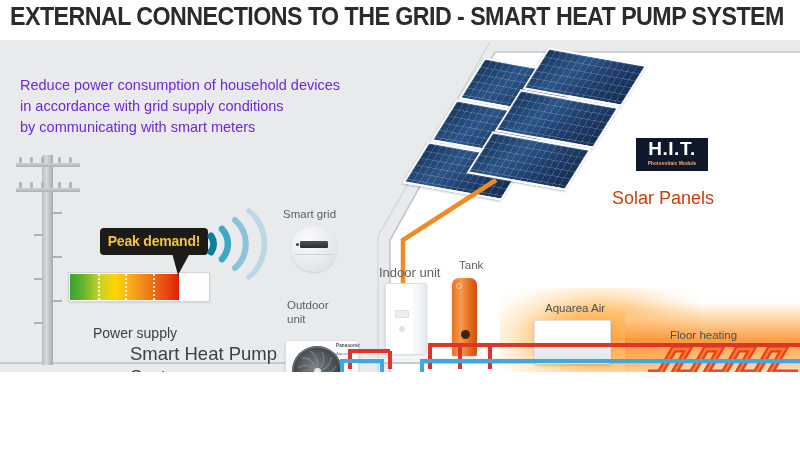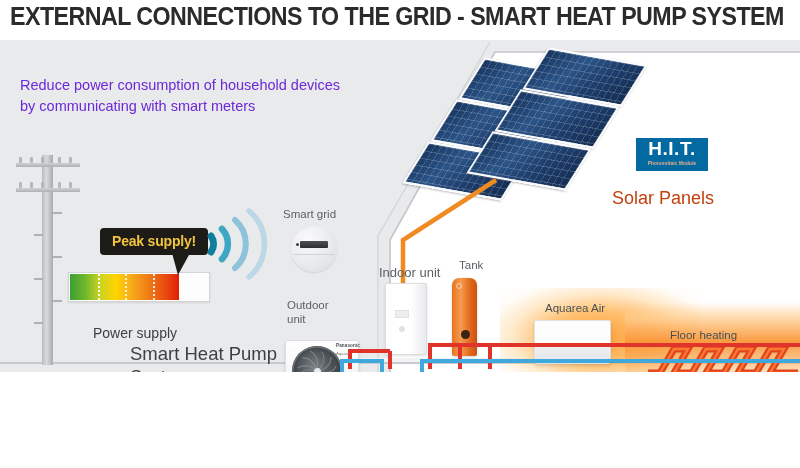--- a/index.html
+++ b/index.html
@@ -82,21 +82,21 @@
   .panel{position:absolute;width:110px;height:42px;
          background:
            repeating-linear-gradient(to right,rgba(255,255,255,.16) 0 1px,transparent 1px 7px),
            repeating-linear-gradient(to bottom,rgba(255,255,255,.16) 0 1px,transparent 1px 7px),
            linear-gradient(125deg,#17355f 0%,#2b5487 35%,#1d3d6b 65%,#142d52 100%);
          transform:skewX(-32deg) skewY(9deg);
          border:2.5px solid #fbfcfd;box-sizing:border-box;
          box-shadow:0 1px 2px rgba(0,0,0,.25);}
 
   
-  #hit{position:absolute;left:636px;top:98px;width:72px;height:33px;background:#0369a1;}
+  #hit{position:absolute;left:636px;top:98px;width:72px;height:33px;background:#0f172a;}
   #hitT{position:absolute;left:0;top:-1px;width:72px;height:24px;line-height:24px;
         text-align:center;color:#ffffff;font-size:19px;font-weight:bold;letter-spacing:.5px;}
   #hitS{position:absolute;left:0;top:21px;width:72px;height:10px;line-height:10px;
         text-align:center;color:#f4b089;font-size:4.6px;font-weight:bold;letter-spacing:.2px;}
   #solarLabel{position:absolute;left:612px;top:148px;font-size:18px;color:#c2410c;}
 
   
   #indoorLabel{position:absolute;left:379px;top:225px;font-size:13px;color:#5b6166;}
   #indoor{position:absolute;left:385px;top:243px;width:42px;height:72px;
           background:linear-gradient(to right,#ffffff 0 62%,#e7e9ec 100%);
@@ -173,20 +173,21 @@
     <svg id="houseOutline" viewBox="0 0 500 332">
       <polyline points="90,332 90,200 195,12 500,12" fill="none" stroke="#c3c5c9" stroke-width="1.6"></polyline>
       <polyline points="78,332 78,196 190,2" fill="none" stroke="#d2d4d7" stroke-width="1.2"></polyline>
     </svg>
 
     <div id="groundWhite"></div>
     <div id="ground"></div>
 
     <div id="copy">
       <div>Reduce power consumption of household devices</div>
+      <div>in accordance with grid supply conditions</div>
       <div>by communicating with smart meters</div>
     </div>
 
     <div>
       <div class="poleMast" style="left:42px;top:115px;width:11px;height:210px;"></div>
       <div class="crossarm" style="left:16px;top:123px;width:64px;height:4px;"></div>
       <div class="crossarm" style="left:16px;top:148px;width:64px;height:4px;"></div>
       <div class="insul" style="left:19px;top:117px;"></div>
       <div class="insul" style="left:30px;top:117px;"></div>
       <div class="insul" style="left:41px;top:117px;"></div>
@@ -208,21 +209,21 @@
     <div id="gaugeWrap">
       <div id="gaugeFill" style="width: 109.2px;"></div>
       <div class="tick" style="left:29px;"></div>
       <div class="tick" style="left:56px;"></div>
       <div class="tick" style="left:84px;"></div>
     </div>
     <div id="gaugeLabel" class="lbl">Power supply</div>
 
     <div id="bubbleTail"></div>
     <div id="bubble">
-      <div id="bubbleText">Peak supply!</div>
+      <div id="bubbleText">Peak demand!</div>
     </div>
 
     <svg id="wifi" viewBox="0 0 78 76">
       <path d="M8 30 A14 14 0 0 1 8 46" fill="none" stroke="#0d7f9b" stroke-width="7" stroke-linecap="round"></path>
       <path d="M19 23 A22 22 0 0 1 19 53" fill="none" stroke="#3ea7c4" stroke-width="6.5" stroke-linecap="round"></path>
       <path d="M32 14 A32 32 0 0 1 32 62" fill="none" stroke="#8cc3d8" stroke-width="6" stroke-linecap="round"></path>
       <path d="M46 5 A43 43 0 0 1 46 71" fill="none" stroke="#bcd8e6" stroke-width="5.5" stroke-linecap="round"></path>
     </svg>
 
     <div id="meterLabel" class="lbl">Smart grid</div>

